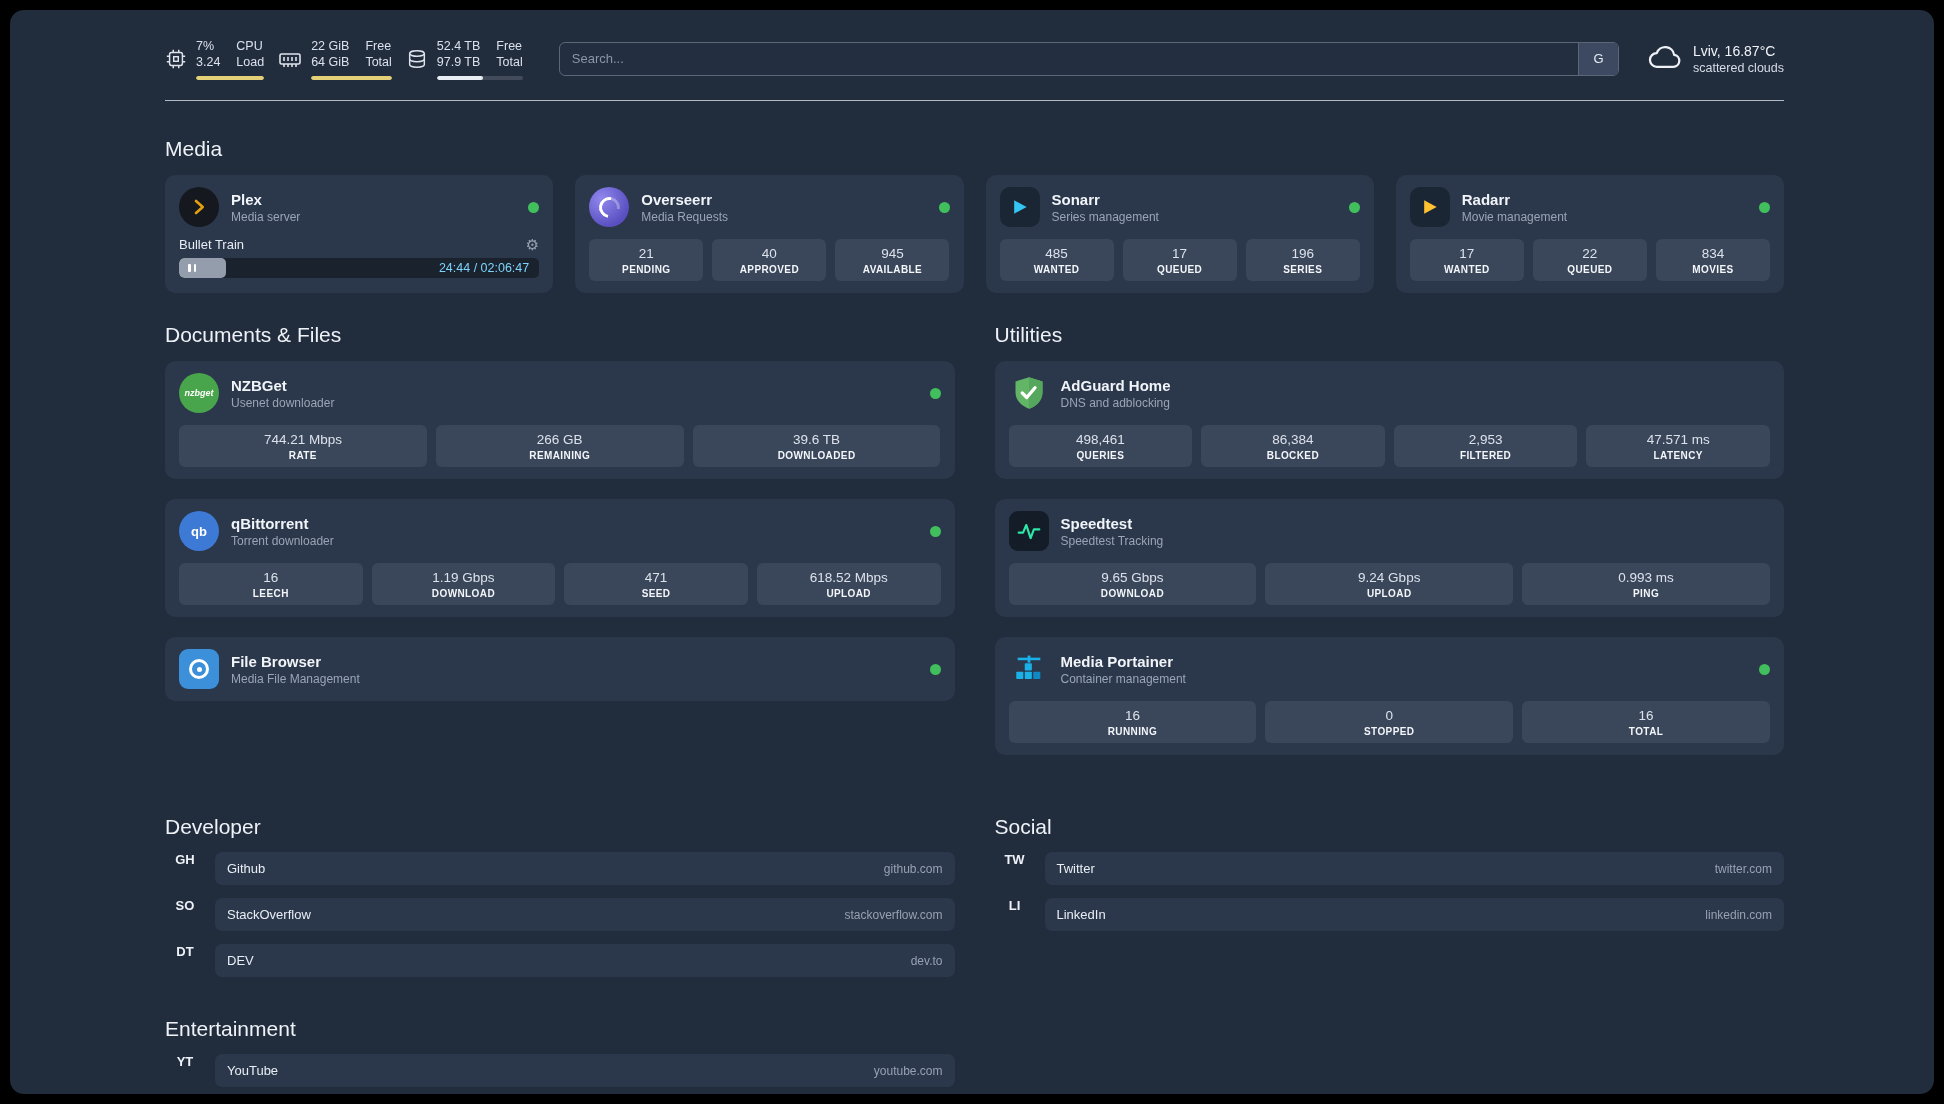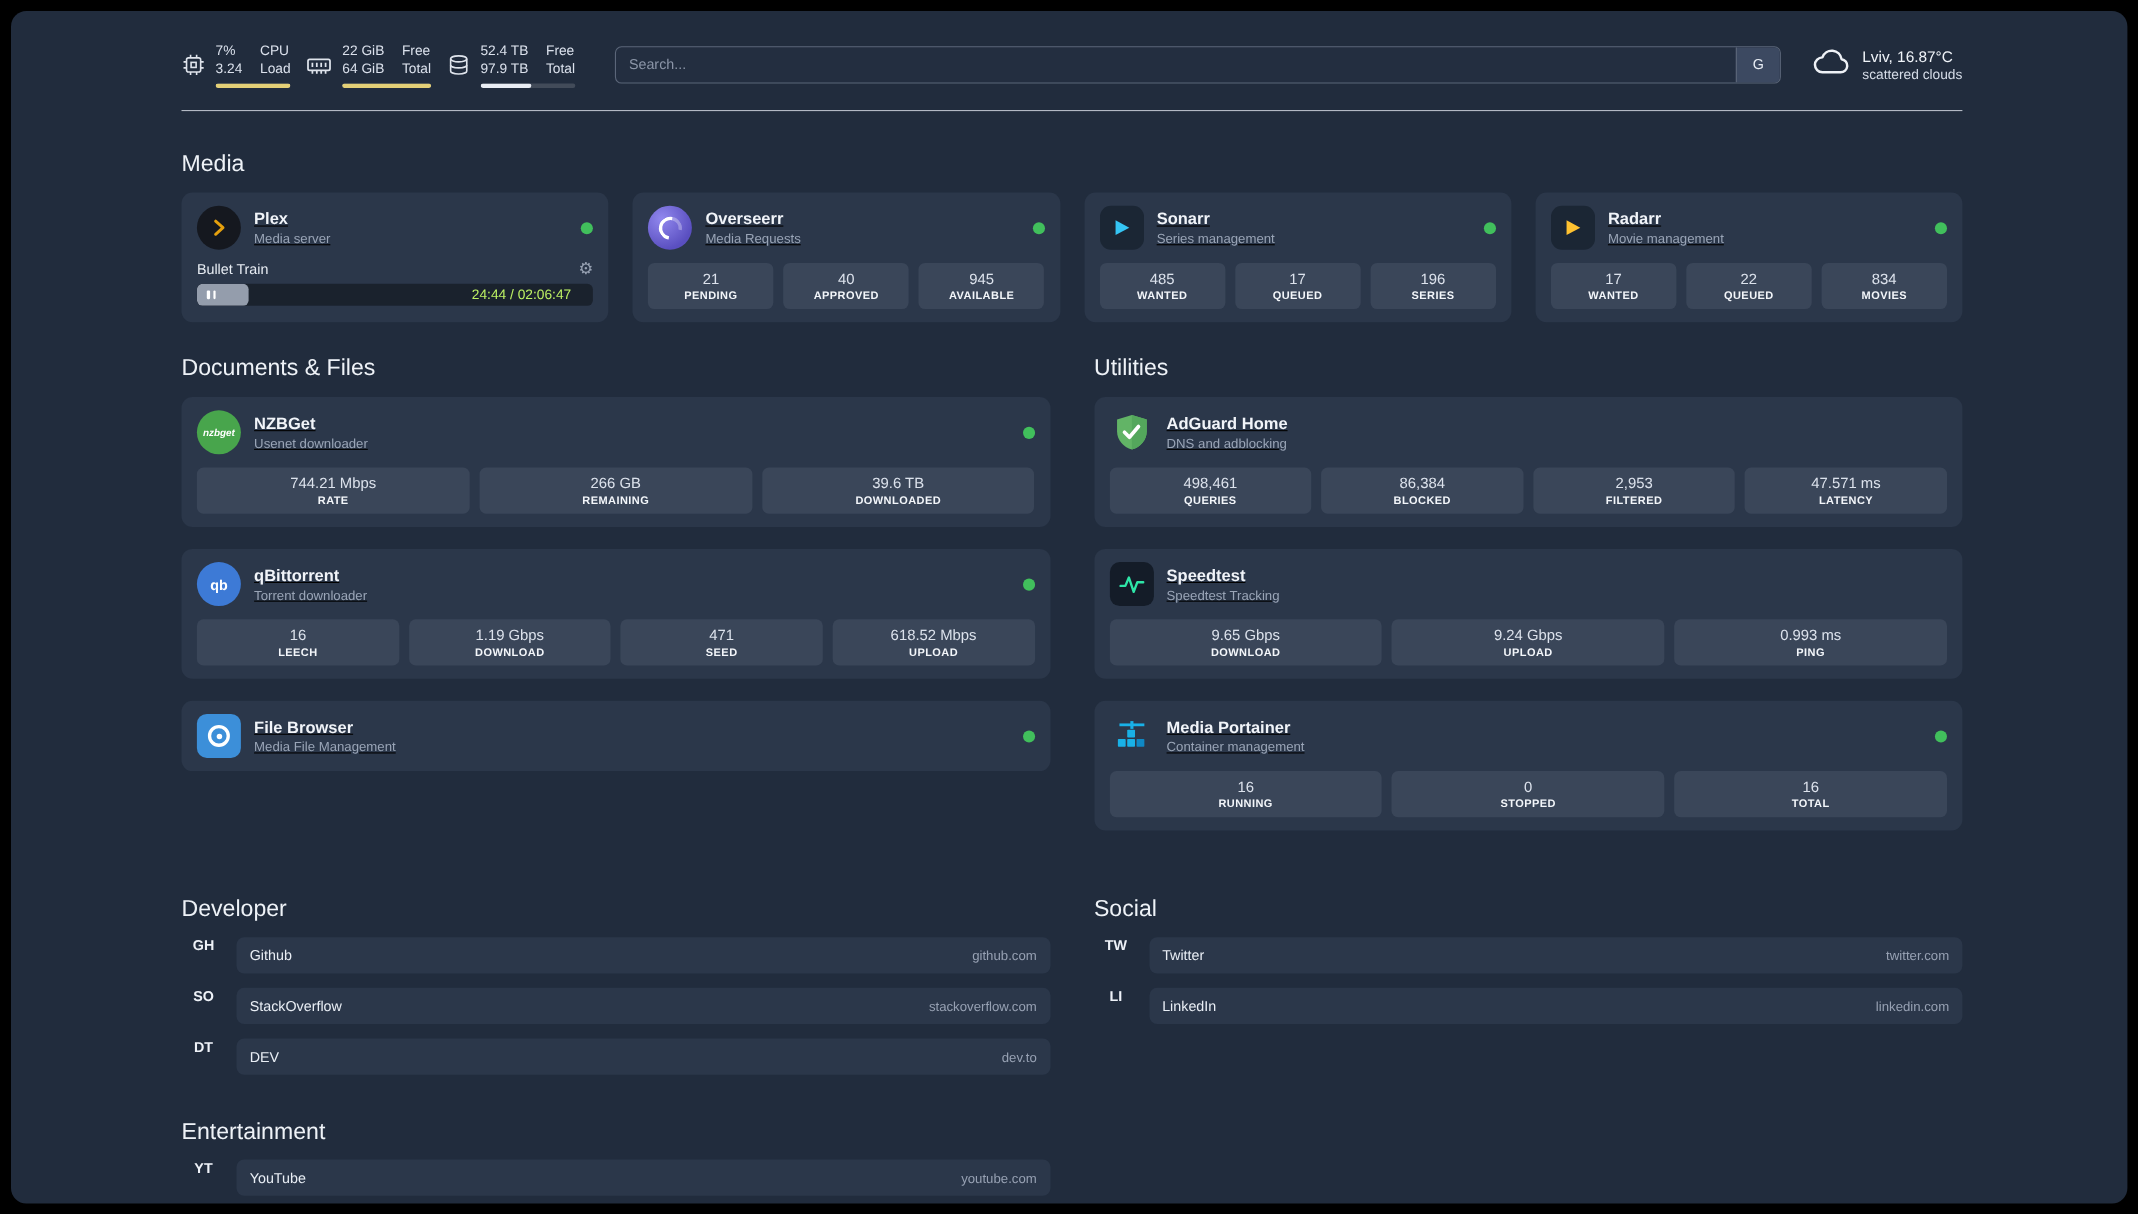--- a/index.html
+++ b/index.html
@@ -30,40 +30,40 @@
   .divider { height:1.5px; background:#ccd2dc; opacity:.85; border:none; margin-top:20px; }
 
   
   .section-title { font-size:21px; font-weight:500; color:#eef2f7; }
   .media-title { margin-top:36px; margin-bottom:14px; }
 
   .media-grid { display:grid; grid-template-columns:repeat(4,1fr); gap:22px; }
   .card { background:#2b374a; border-radius:10px; padding:12px 14px; }
   .card-header { display:flex; align-items:center; gap:12px; }
   .app-icon { width:40px; height:40px; flex:none; display:flex; align-items:center; justify-content:center; }
-  .app-titles { min-width:0;text-decoration:underline; }
+  .app-titles { min-width:0; }
   .app-name { font-size:15px; font-weight:bold; color:#f1f4f9; white-space:nowrap; }
   .app-sub { font-size:12px; color:#9aa5b7; margin-top:2px; white-space:nowrap; }
   .status-dot { width:11px; height:11px; border-radius:50%; background:#41bf5c; margin-left:auto; flex:none; }
 
   .stats-row { display:flex; gap:9px; margin-top:12px; }
   .stat { flex:1; background:#3a4659; border-radius:6px; text-align:center; padding:7px 3px 6px; min-width:0; }
   .stat-value { font-size:13.5px; color:#dce2ec; white-space:nowrap; overflow:hidden; }
   .stat-label { font-size:10px; font-weight:bold; color:#f3f6fa; letter-spacing:.4px; margin-top:3px; white-space:nowrap; overflow:hidden; }
 
   
   .player { margin-top:10px; }
   .player-top { display:flex; justify-content:space-between; align-items:center; font-size:13px; color:#e8edf4; margin-bottom:6px; }
   .gear { color:#98a2b3; font-size:15px; cursor:pointer; line-height:1; }
   .player-bar { position:relative; height:20px; background:rgba(0,0,0,.38); border-radius:5px; overflow:hidden; }
   .player-fill { position:absolute; left:0; top:0; bottom:0; background:#949dac; border-radius:5px; }
   .pause { position:absolute; left:9px; top:6px; width:8px; height:8px; }
   .pause::before,.pause::after { content:""; position:absolute; top:0; bottom:0; width:2.5px; background:#fff; border-radius:1px; }
   .pause::before { left:0; } .pause::after { right:0; }
-  .player-time { position:absolute; right:20px; top:50%; transform:translateY(-50%); color:#bef264; font-size:12.5px; }
+  .player-time { position:absolute; right:10px; top:50%; transform:translateY(-50%); color:#7dd3fc; font-size:12.5px; }
 
   .two-col { display:grid; grid-template-columns:1fr 1fr; gap:40px; margin-top:30px; align-items:start; }
   .col .section-title { margin-bottom:14px; }
   .col .card + .card { margin-top:20px; }
 
   
   .icon-plex { background:#15181f; border-radius:50%; }
   .icon-overseerr { background:radial-gradient(circle at 32% 30%, #9188ee, #5a4fc0 72%); border-radius:50%; }
   .overseerr-swirl { width:21px; height:21px; border-radius:50%; border:3.5px solid #fff; border-bottom-color:transparent; border-right-color:rgba(255,255,255,.3); transform:rotate(-35deg); }
   .icon-sonarr,.icon-radarr { background:#1b2634; border-radius:10px; }

